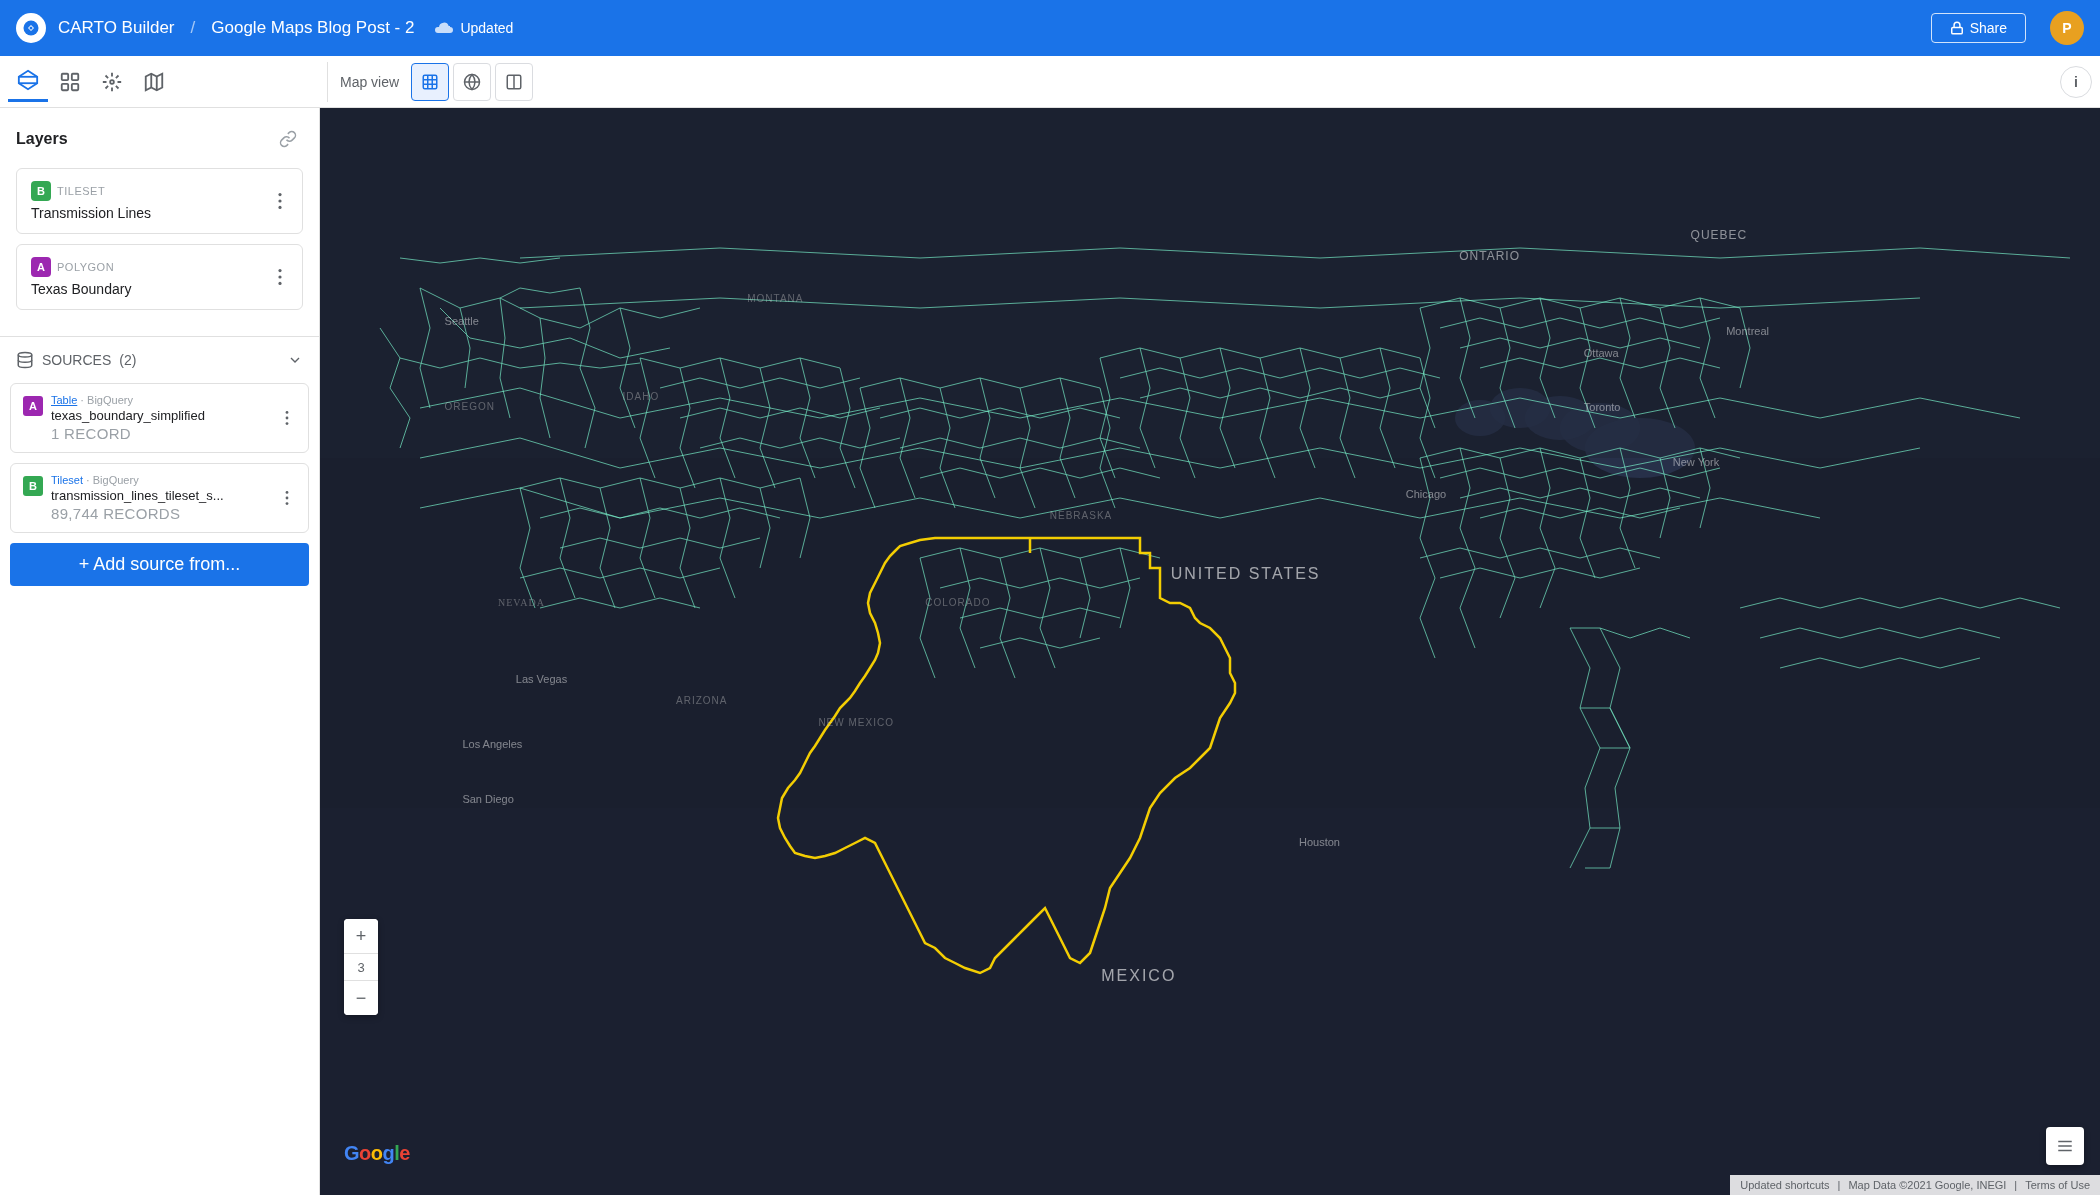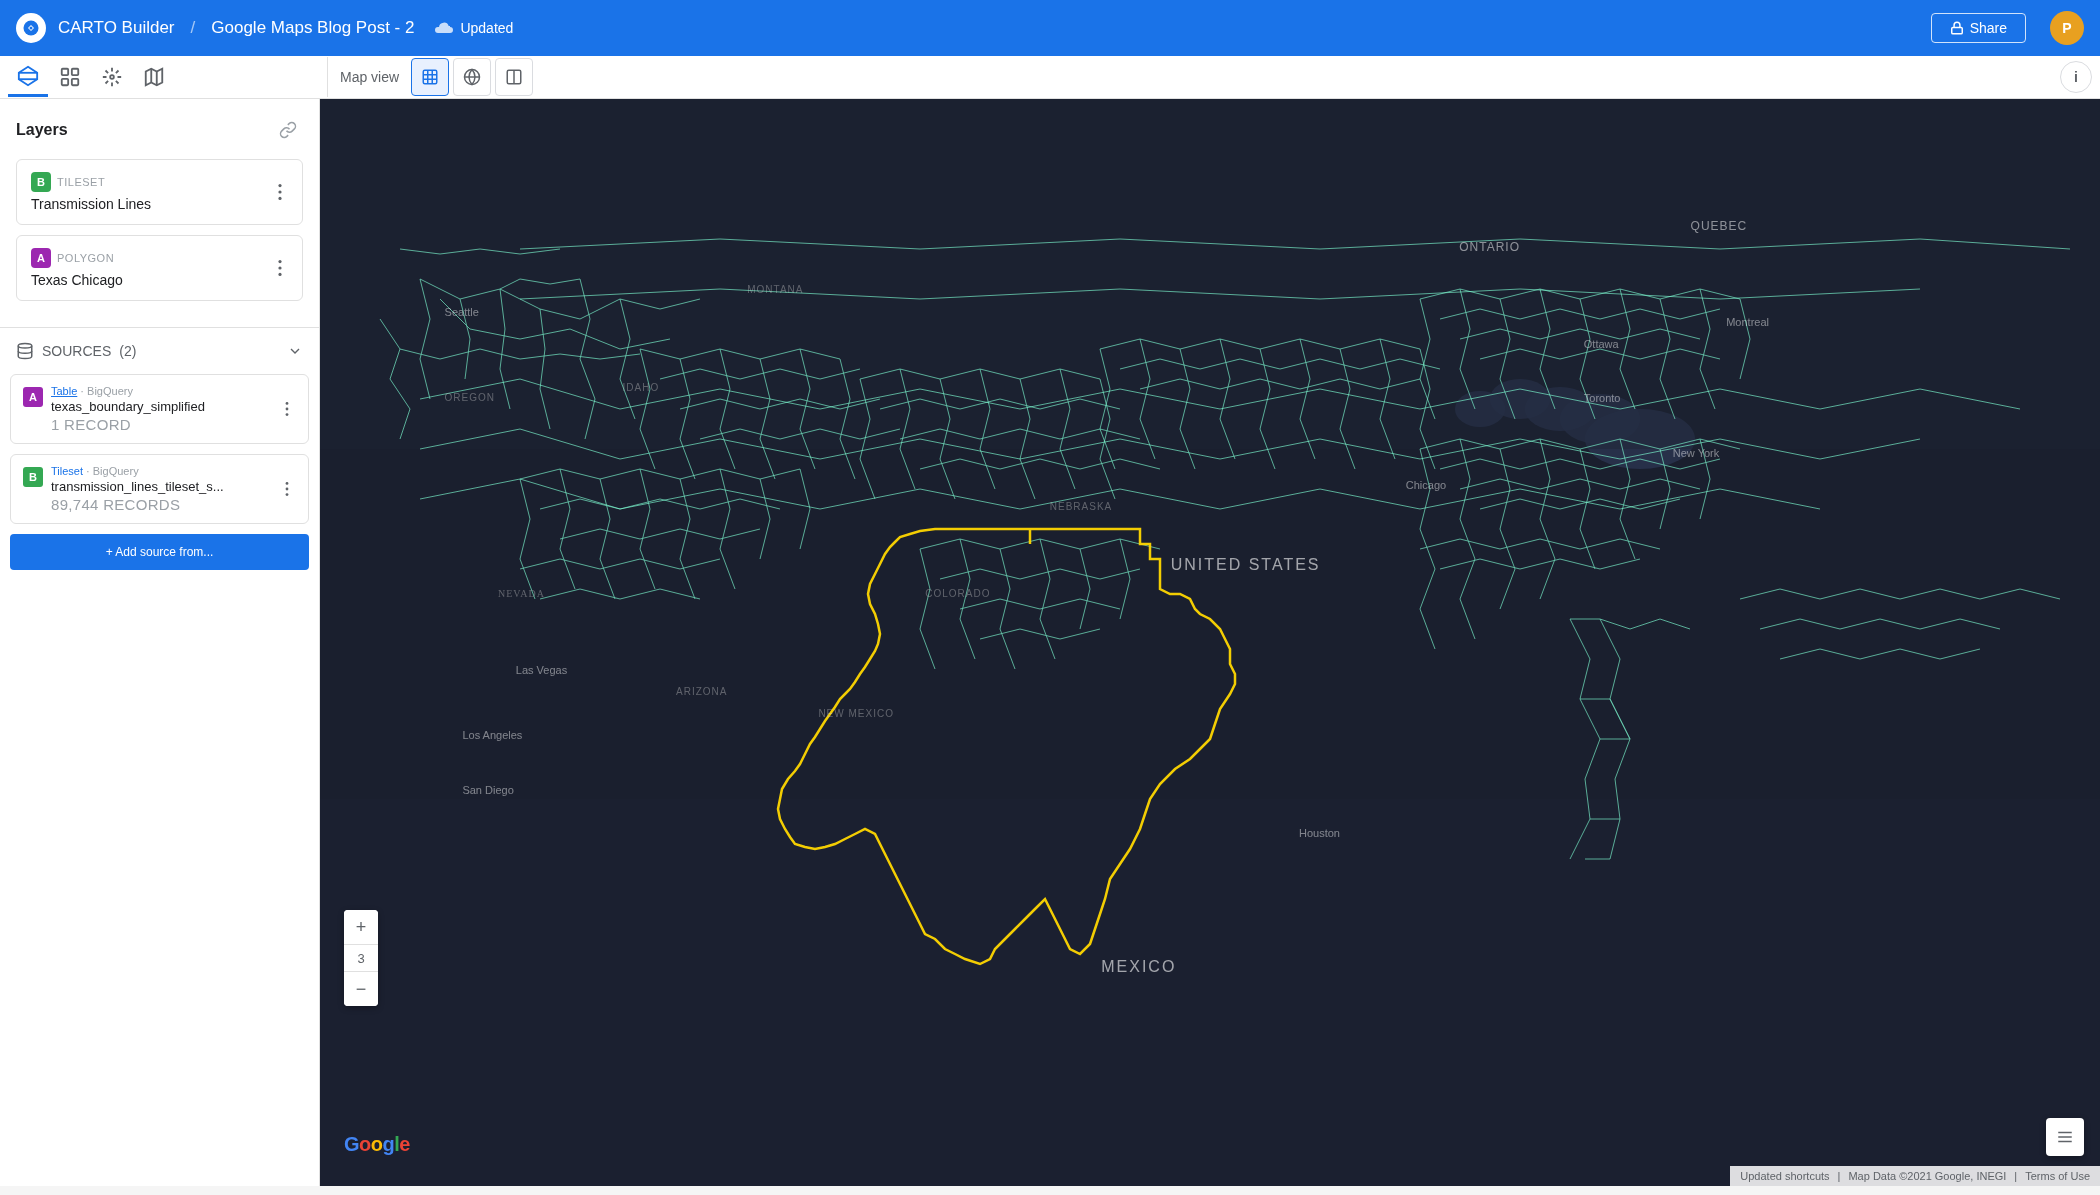--- a/index.html
+++ b/index.html
@@ -66,21 +66,21 @@
       margin-left: 12px;
       overflow: hidden;
       display: flex; align-items: center; justify-content: center;
       color: white;
       font-weight: 600;
       font-size: 14px;
     }
 
     
     #toolbar {
-      height: 43px;
+      height: 52px;
       background: white;
       border-bottom: 1px solid #e0e0e0;
       display: flex;
       align-items: center;
       padding: 0 8px;
       gap: 4px;
     }
     .toolbar-left {
       display: flex;
       align-items: center;
@@ -293,21 +293,21 @@
       color: #5f6368;
     }
     .add-source-btn {
       margin: 8px 10px 12px 10px;
       width: calc(100% - 20px);
       padding: 11px;
       background: #1a73e8;
       color: white;
       border: none;
       border-radius: 4px;
-      font-size: 12px;
+      font-size: 18px;
       font-weight: 500;
       cursor: pointer;
       display: flex;
       align-items: center;
       justify-content: center;
       gap: 6px;
     }
 
     
     #map-area {
@@ -557,21 +557,21 @@
               <circle cx="2" cy="18" r="2"></circle>
           </svg>
         </button>
       </div>
 
       <div class="layer-card">
         <div class="layer-type-row">
           <div class="layer-badge badge-purple">A</div>
           <span class="layer-type-text">POLYGON</span>
         </div>
-        <div class="layer-name">Texas Chicago</div>
+        <div class="layer-name">Texas Boundary</div>
         <button class="layer-menu-btn">
           <svg width="4" height="16" viewBox="0 0 4 20" fill="#5f6368">
             <circle cx="2" cy="2" r="2"></circle>
               <circle cx="2" cy="10" r="2"></circle>
               <circle cx="2" cy="18" r="2"></circle>
           </svg>
         </button>
       </div>
     </div>
 

